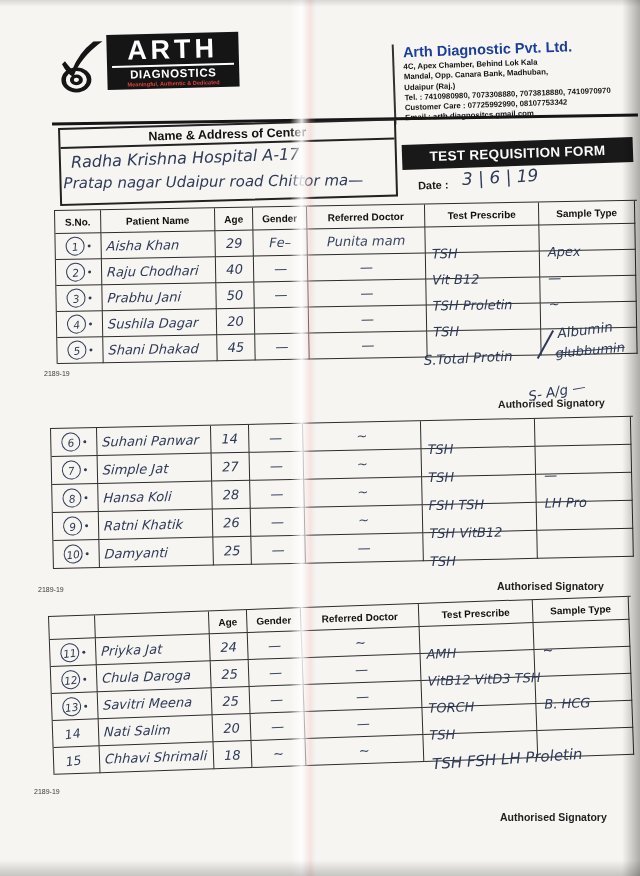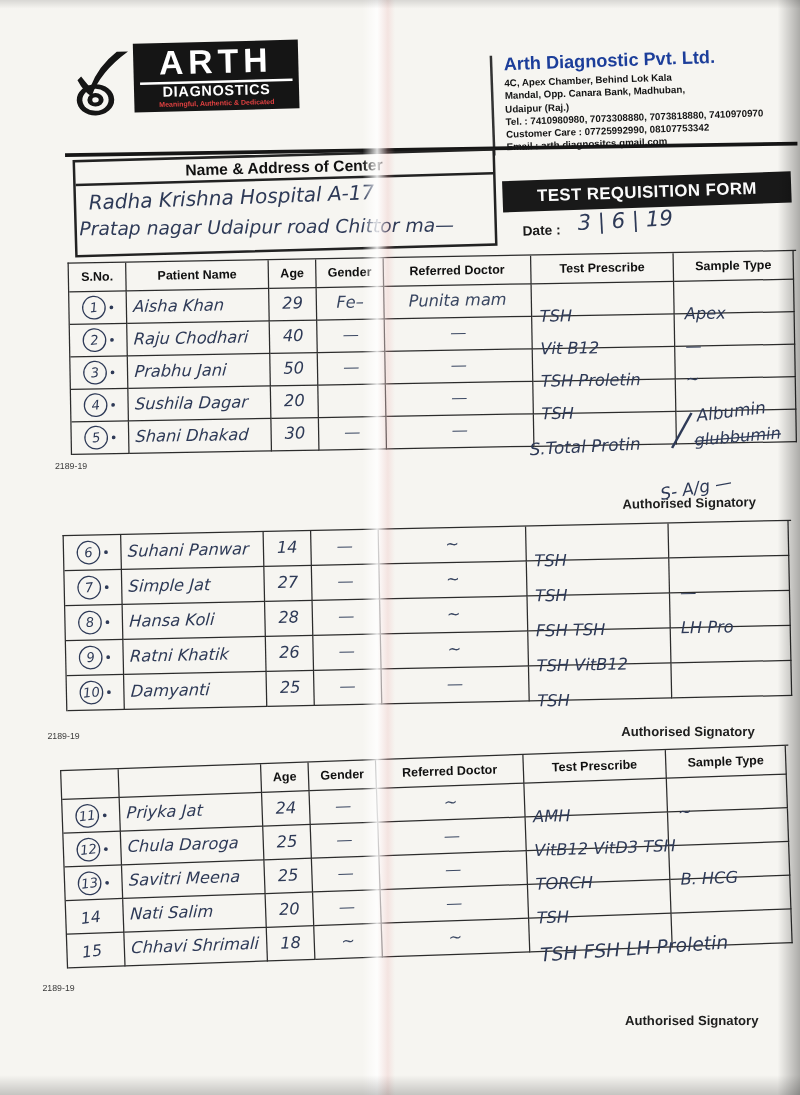--- a/index.html
+++ b/index.html
@@ -247,21 +247,21 @@
 
         <div class="trow r">
           <div class="tc sno">
             <span class="cnum">5</span>
             <span class="sdot"></span>
           </div>
           <div class="tc">
             <span class="hw namev">Shani Dhakad</span>
           </div>
           <div class="tc ctr">
-            <span class="hw agev">30</span>
+            <span class="hw agev">45</span>
           </div>
           <div class="tc ctr">
             <span class="hw dashv">—</span>
           </div>
           <div class="tc ctr">
             <span class="hw dashv">—</span>
           </div>
           <div class="tc">
             <span class="hw testv"></span>
           </div>

